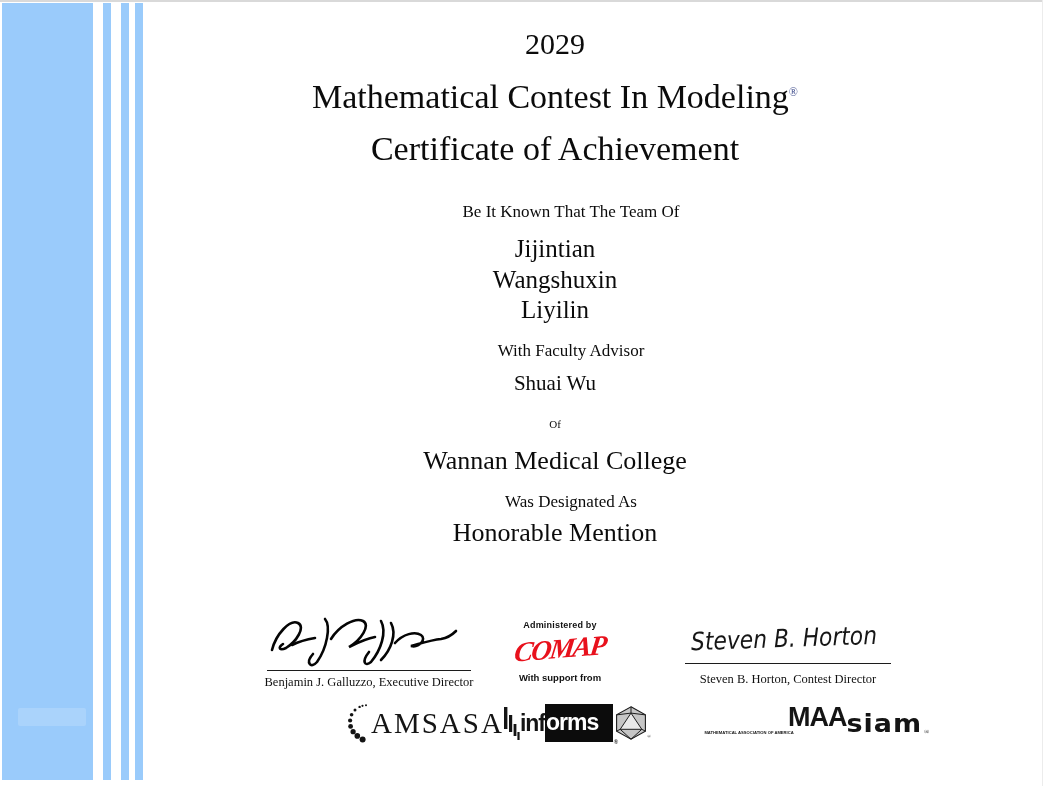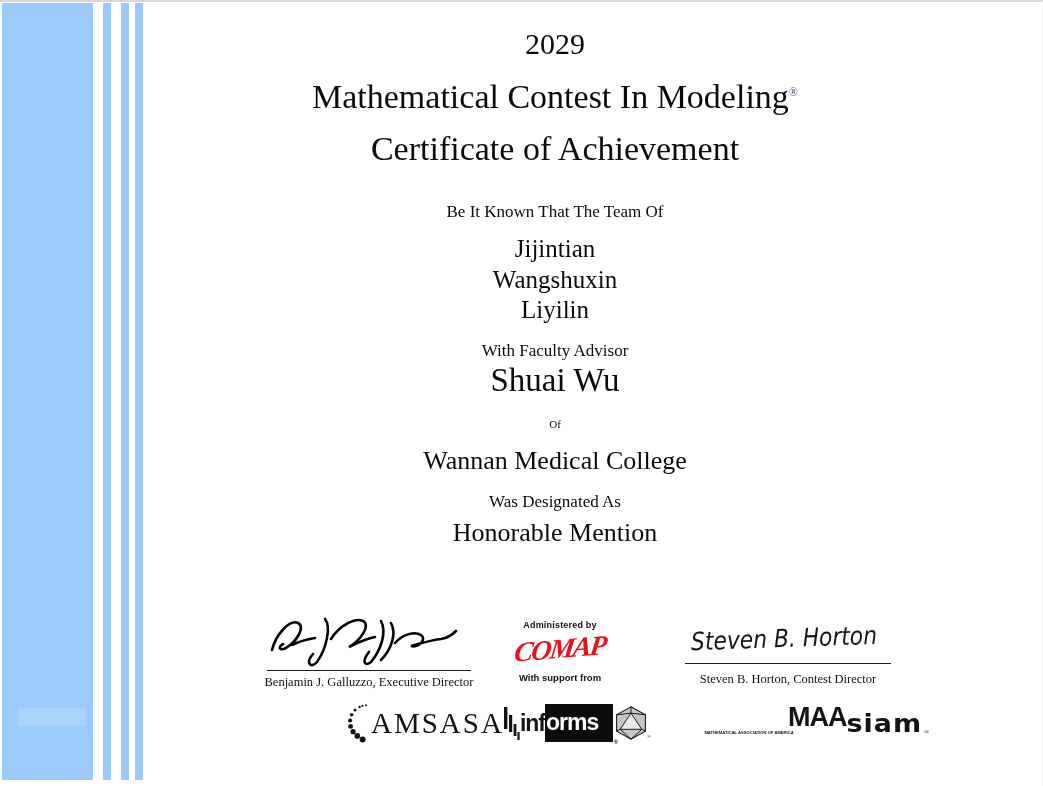--- a/index.html
+++ b/index.html
@@ -21,25 +21,25 @@
   .band-watermark{position:absolute;left:18px;top:708px;width:68px;height:18px;
     background:rgba(255,255,255,0.16);border-radius:2px;}
 
   
   .content{position:absolute;left:143px;top:0;width:824px;text-align:center;}
   .abs{position:absolute;left:0;width:824px;text-align:center;}
   .year{top:27px;font-size:30px;}
   .title{top:78px;font-size:34px;}
   .title sup{font-size:12px;color:#44518f;vertical-align:super;}
   .subtitle{top:130px;font-size:34px;}
-  .small-line{font-size:17px;}
+  .small-line{font-size:17px;margin-left:16px;}
   .team-intro{top:202px;}
   .members{top:234px;font-size:25px;line-height:30.5px;}
   .advisor-intro{top:341px;}
-  .advisor{top:362px;font-size:33px;}
+  .advisor{top:371px;font-size:21px;}
   .of-line{top:418px;font-size:11px;}
   .institution{top:446px;font-size:26px;}
   .designated-intro{top:492px;}
   .designation{top:518px;font-size:26px;}
 
   
   .sig-svg{position:absolute;}
   .sig-left-svg{left:268px;top:610px;}
   .sig-right-svg{left:688px;top:616px;}
   .sig-line{position:absolute;height:0;border-top:1.6px solid #1c1c1c;}

